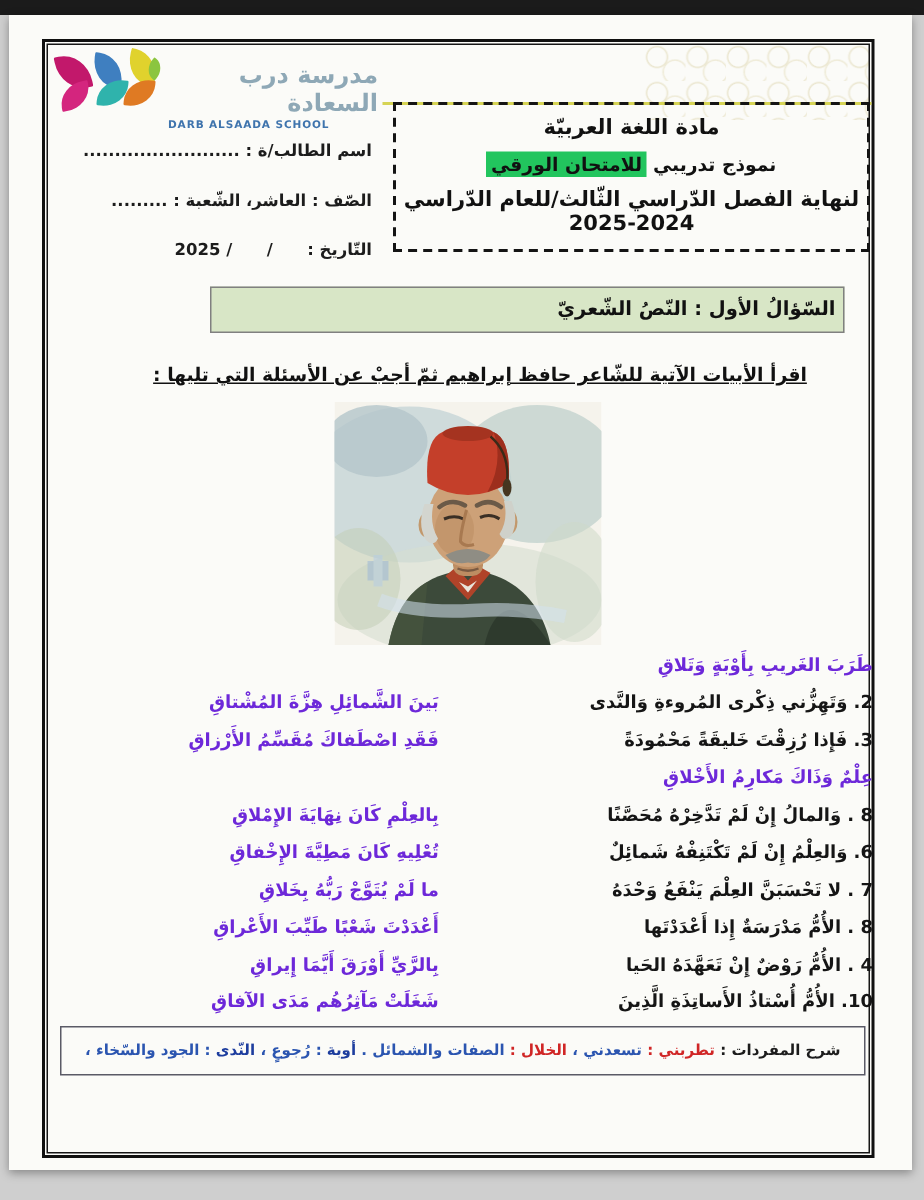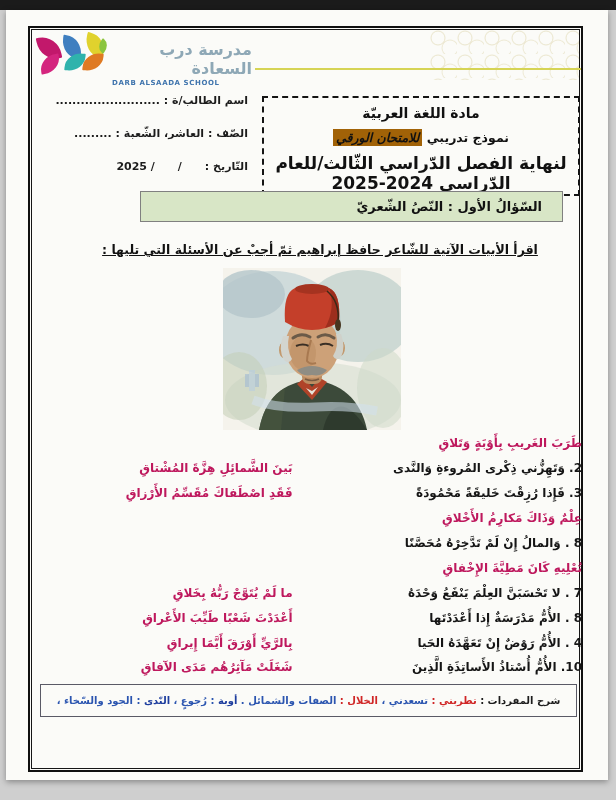--- a/index.html
+++ b/index.html
@@ -27,44 +27,44 @@
   .leaf{position:absolute;border-radius:4% 85% 4% 85%;}
   .logo-text{position:absolute;left:112px;top:40px;width:140px;direction:rtl;text-align:right;}
   .logo-ar{font-size:16px;font-weight:bold;color:#8ea8b6;}
   .logo-en{direction:ltr;text-align:left;font-size:7px;font-weight:bold;color:#3f74ad;letter-spacing:.6px;margin-top:1px;}
 
   
   .student-fields{position:absolute;left:28px;top:84px;width:220px;direction:rtl;text-align:right;}
   .field-line{font-size:11px;font-weight:bold;color:#1c1c1c;line-height:33px;white-space:pre;}
 
   
-  .exam-box{position:absolute;left:262px;top:96px;width:318px;height:100px;box-sizing:border-box;
+  .exam-box{position:absolute;left:262px;top:68px;width:318px;height:100px;box-sizing:border-box;
             border:2.5px dashed #141414;direction:rtl;text-align:center;}
   .exam-l1{margin-top:7px;font-size:14px;font-weight:bold;color:#111;}
   .exam-l2{margin-top:9px;font-size:12.5px;font-weight:bold;color:#111;}
-  .hl{background:#a16207;padding:1px 3px;font-style:italic;}
-  .exam-l3{margin-top:8px;font-size:17px;font-weight:bold;color:#111;}
+  .hl{background:#22c55e;padding:1px 3px;}
+  .exam-l3{margin-top:8px;font-size:14px;font-weight:bold;color:#111;}
 
   
   .section-box{position:absolute;left:140px;top:191px;width:423px;height:31px;box-sizing:border-box;
                background:#d8e6c6;border:1px solid #808080;direction:rtl;}
-  .section-box span{display:block;line-height:29px;padding-right:20px;font-size:13px;font-weight:bold;color:#111;}
+  .section-box span{display:block;line-height:29px;padding-right:5px;font-size:13px;font-weight:bold;color:#111;}
 
   
   .instruction{position:absolute;left:60px;top:242px;width:520px;direction:rtl;text-align:center;
                font-size:12.5px;font-weight:bold;color:#111;text-decoration:underline;}
 
   
   .portrait{position:absolute;left:223px;top:268px;width:178px;height:162px;}
 
   
   .poem{position:absolute;left:46px;top:431px;width:536px;direction:rtl;}
   .verse-row{display:flex;height:24.9px;align-items:center;}
   .sadr{width:54%;text-align:right;font-size:12px;font-weight:bold;color:#151515;white-space:nowrap;}
-  .ajz{width:46%;text-align:right;font-size:12px;font-weight:bold;color:#be185d;white-space:nowrap;}
+  .ajz{width:46%;text-align:right;font-size:12px;font-weight:bold;color:#6d28d9;white-space:nowrap;}
 
   
   .vocab-box{position:absolute;left:40px;top:684px;width:537px;height:33px;box-sizing:border-box;
              border:1px solid #5a5a66;direction:rtl;text-align:center;line-height:31px;
              font-size:10px;font-weight:bold;white-space:nowrap;overflow:hidden;}
 </style>
 </head>
 <body>
 
 <div id="stage">
@@ -155,22 +155,24 @@
       </div>
       <div class="verse-row">
         <div class="sadr">3. فَإِذا رُزِقْتَ خَليقَةً مَحْمُودَةً</div>
         <div class="ajz">فَقَدِ اصْطَفاكَ مُقَسِّمُ الأَرْزاقِ</div>
       </div>
       <div class="verse-row">
         <div class="ajz">عِلْمٌ وَذَاكَ مَكارِمُ الأَخْلاقِ</div>
       </div>
       <div class="verse-row">
         <div class="sadr">8 . وَالمالُ إِنْ لَمْ تَدَّخِرْهُ مُحَصَّنًا</div>
+        <div class="ajz">بِالعِلْمِ كَانَ نِهَايَةَ الإِمْلاقِ</div>
       </div>
       <div class="verse-row">
+        <div class="sadr">6. وَالعِلْمُ إِنْ لَمْ تَكْتَنِفْهُ شَمائِلٌ</div>
         <div class="ajz">تُعْلِيهِ كَانَ مَطِيَّةَ الإِخْفاقِ</div>
       </div>
       <div class="verse-row">
         <div class="sadr">7 . لا تَحْسَبَنَّ العِلْمَ يَنْفَعُ وَحْدَهُ</div>
         <div class="ajz">ما لَمْ يُتَوَّجْ رَبُّهُ بِخَلاقِ</div>
       </div>
       <div class="verse-row">
         <div class="sadr">8 . الأُمُّ مَدْرَسَةٌ إِذا أَعْدَدْتَها</div>
         <div class="ajz">أَعْدَدْتَ شَعْبًا طَيِّبَ الأَعْراقِ</div>
       </div>

